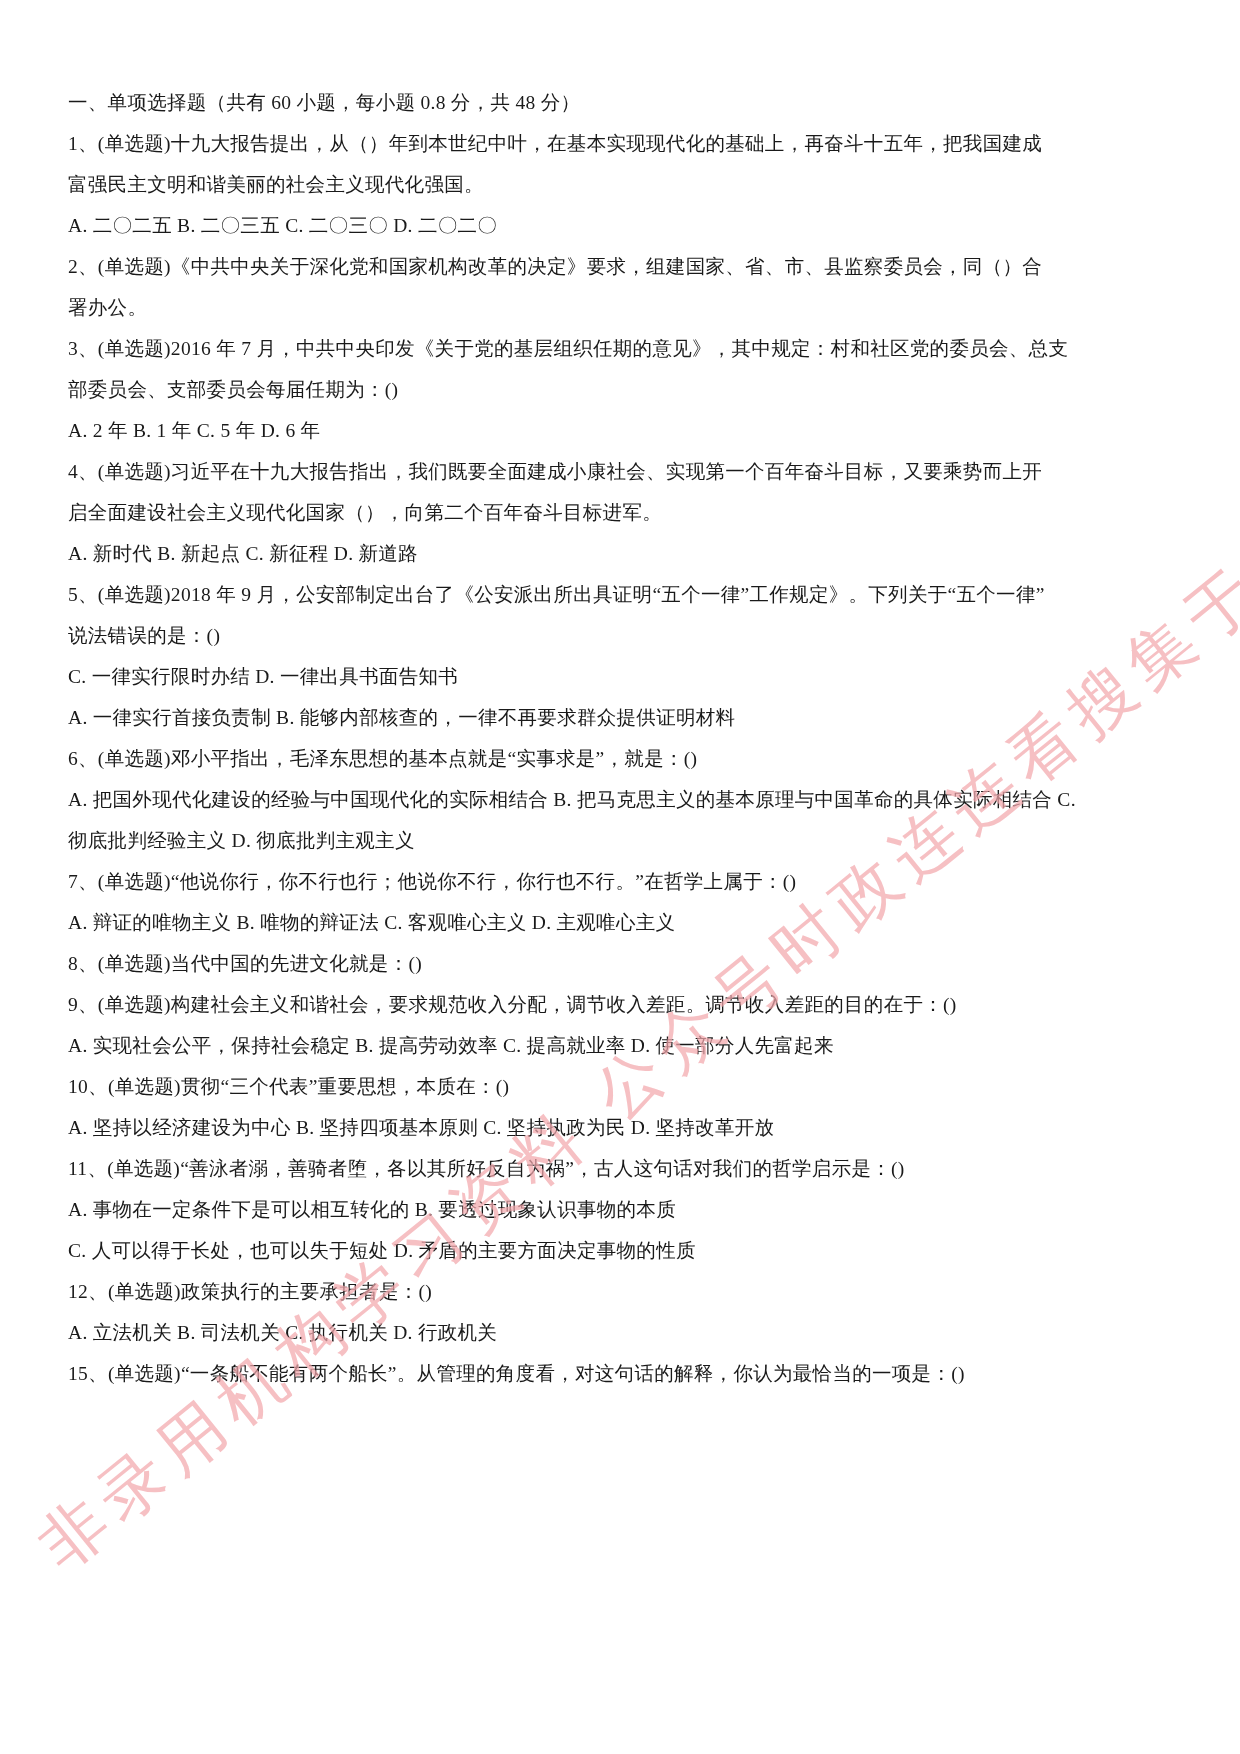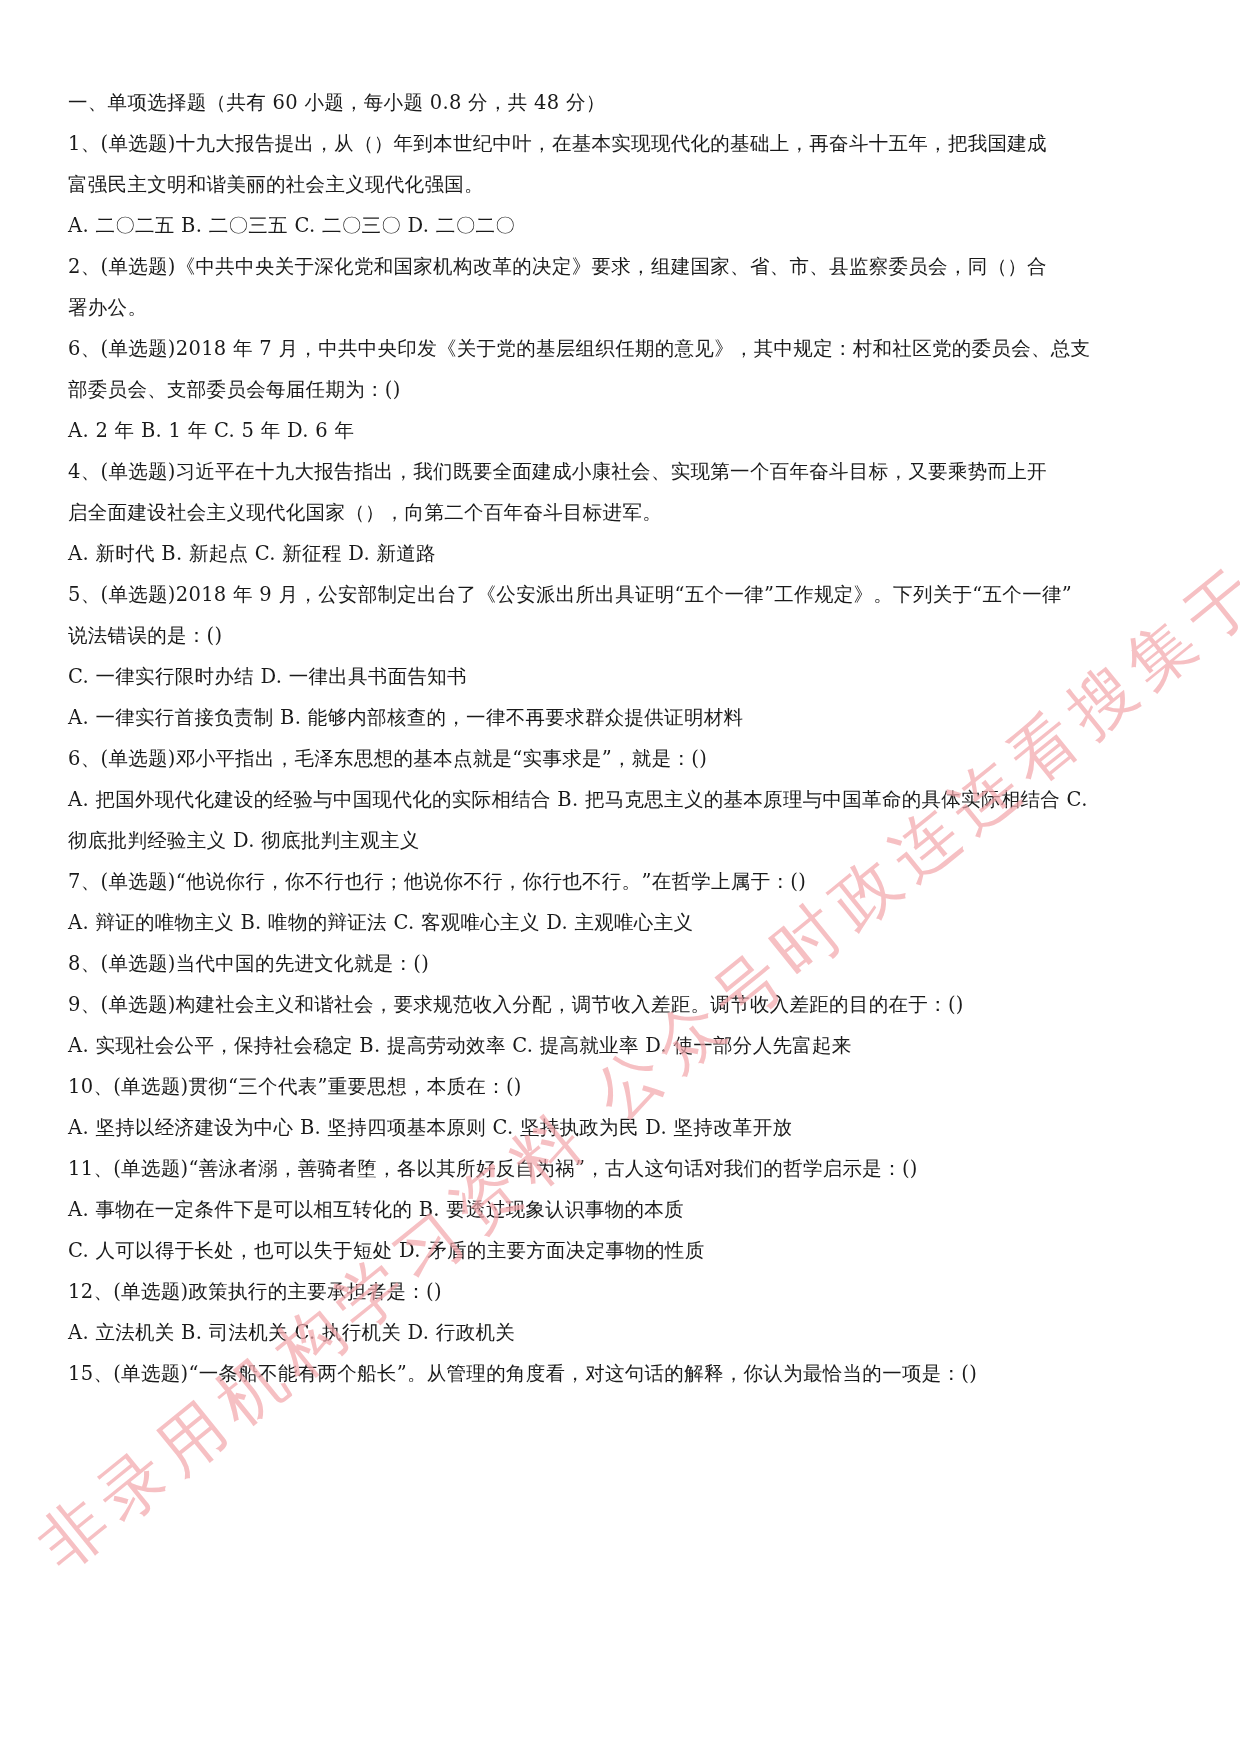--- a/index.html
+++ b/index.html
@@ -1,37 +1,37 @@
 <!DOCTYPE html>
 <html><head>
 <meta charset="utf-8">
 <style>
   html, body { margin: 0; padding: 0; background: #ffffff; }
   body { width: 1240px; height: 1754px; position: relative; overflow: hidden;
          font-family: "DejaVu Serif", "Liberation Serif", serif; color: #1a1a1a; }
   .page { position: absolute; left: 0; top: 0; width: 1240px; height: 1754px; }
-  .content { position: absolute; left: 68px; top: 82px; width: 1110px; }
+  .content { position: absolute; left: 68px; top: 82px; width: 1110px; font-family: Liberation Serif, serif; }
   .line { font-size: 19.5px; line-height: 41px; height: 41px; white-space: nowrap; letter-spacing: 0.3px; }
   .watermark { position: absolute; left: 0; top: 0; width: 1240px; height: 1754px; pointer-events: none; }
   .wm-text { position: absolute; left: 20px; top: 1520px; transform-origin: 0 0; transform: rotate(-39deg);
              font-family: "DejaVu Sans", "Liberation Sans", sans-serif; font-size: 66px; color: #f3a8ad;
              opacity: 0.72; white-space: nowrap; letter-spacing: 10px; font-weight: 300; }
 </style>
 </head>
 <body>
 
 <div class="page">
   <div class="content">
     <div class="line">一、单项选择题（共有 60 小题，每小题 0.8 分，共 48 分）</div>
     <div class="line">1、(单选题)十九大报告提出，从（）年到本世纪中叶，在基本实现现代化的基础上，再奋斗十五年，把我国建成</div>
     <div class="line">富强民主文明和谐美丽的社会主义现代化强国。</div>
     <div class="line">A. 二〇二五 B. 二〇三五 C. 二〇三〇 D. 二〇二〇</div>
     <div class="line">2、(单选题)《中共中央关于深化党和国家机构改革的决定》要求，组建国家、省、市、县监察委员会，同（）合</div>
     <div class="line">署办公。</div>
-    <div class="line">6、(单选题)2018 年 7 月，中共中央印发《关于党的基层组织任期的意见》，其中规定：村和社区党的委员会、总支</div>
+    <div class="line">3、(单选题)2016 年 7 月，中共中央印发《关于党的基层组织任期的意见》，其中规定：村和社区党的委员会、总支</div>
     <div class="line">部委员会、支部委员会每届任期为：()</div>
     <div class="line">A. 2 年 B. 1 年 C. 5 年 D. 6 年</div>
     <div class="line">4、(单选题)习近平在十九大报告指出，我们既要全面建成小康社会、实现第一个百年奋斗目标，又要乘势而上开</div>
     <div class="line">启全面建设社会主义现代化国家（），向第二个百年奋斗目标进军。</div>
     <div class="line">A. 新时代 B. 新起点 C. 新征程 D. 新道路</div>
     <div class="line">5、(单选题)2018 年 9 月，公安部制定出台了《公安派出所出具证明“五个一律”工作规定》。下列关于“五个一律”</div>
     <div class="line">说法错误的是：()</div>
     <div class="line">C. 一律实行限时办结 D. 一律出具书面告知书</div>
     <div class="line">A. 一律实行首接负责制 B. 能够内部核查的，一律不再要求群众提供证明材料</div>
     <div class="line">6、(单选题)邓小平指出，毛泽东思想的基本点就是“实事求是”，就是：()</div>

